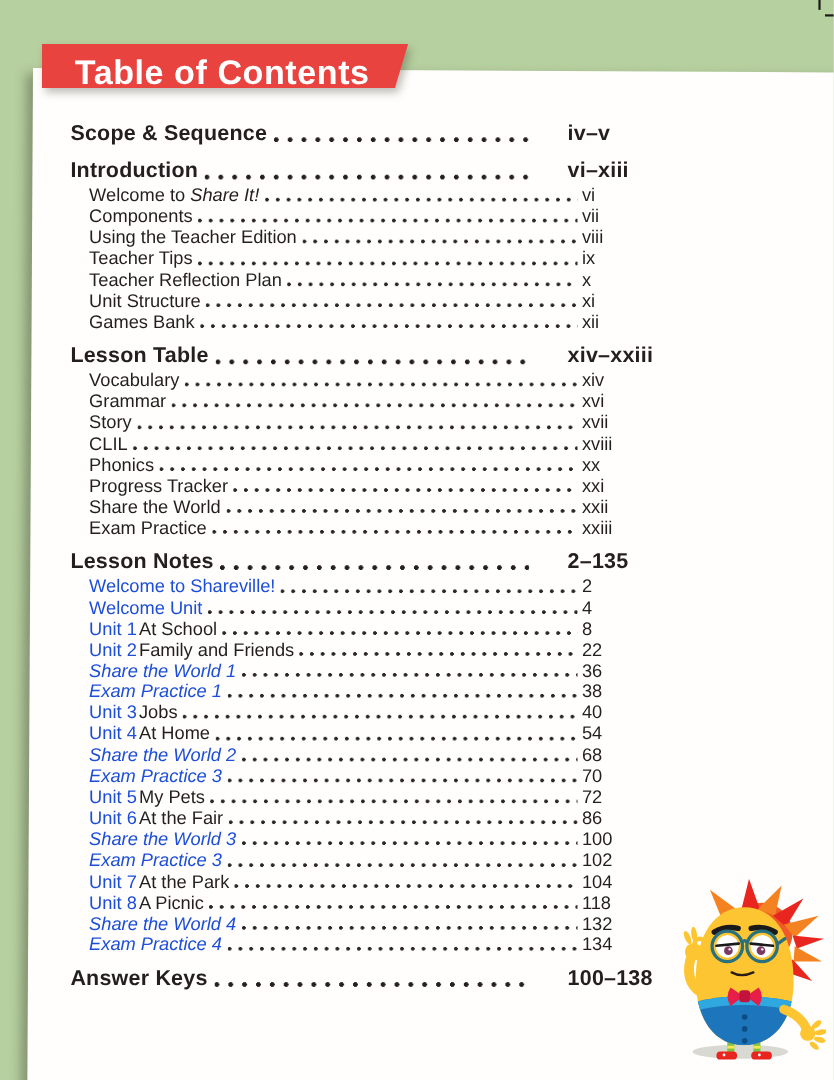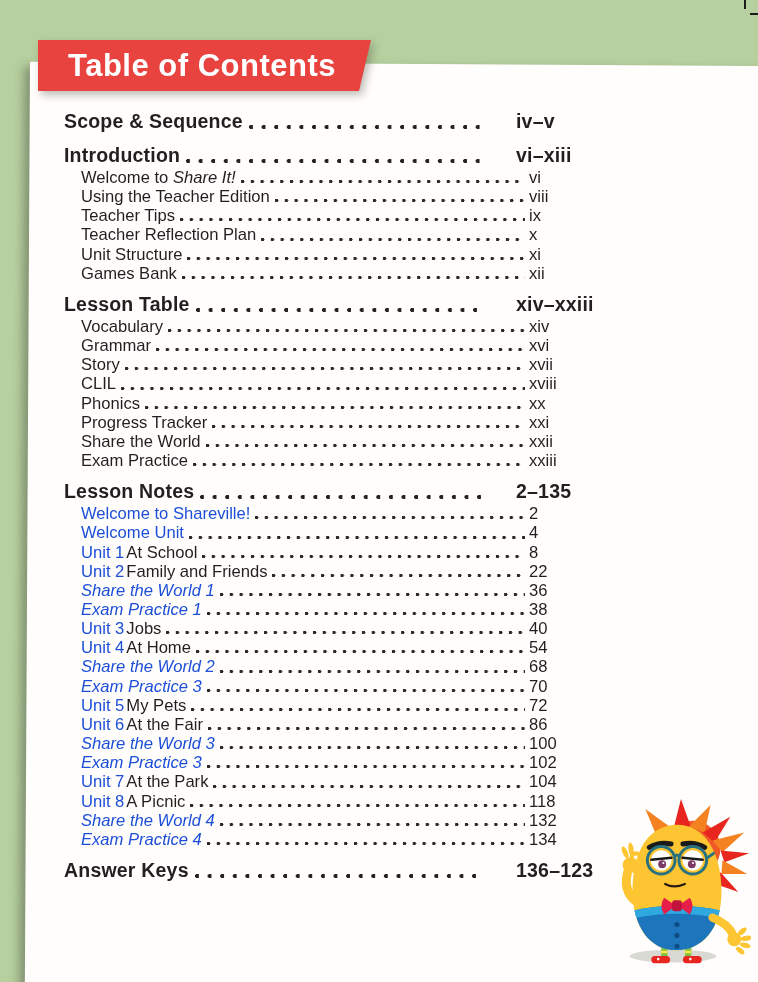--- a/index.html
+++ b/index.html
@@ -10,21 +10,21 @@
   }
   .paper{
     position:absolute;left:30px;top:66px;width:742px;height:934px;
     background:#fffefc;
     transform-origin:right top;transform:rotate(0.32deg);
     box-shadow:-6px 5px 10px rgba(80,88,70,0.5);
   }
   .crop-v{position:absolute;left:744px;top:0;width:2px;height:9px;background:#1b1b1b;}
   .crop-h{position:absolute;left:750px;top:13px;width:8px;height:2px;background:#1b1b1b;}
   .banner{
-    position:absolute;left:38px;top:40px;width:333px;height:51px;
+    position:absolute;left:38px;top:40px;width:333px;height:40px;
     filter:drop-shadow(3px 4px 4px rgba(60,60,50,0.35));
     text-align:center;
   }
   .banner-shape{
     position:absolute;inset:0;background:#e8433f;
     clip-path:polygon(0 0,100% 0,96.4% 100%,0 100%);
   }
   .banner-title{
     position:absolute;left:30px;top:0;line-height:51px;
     color:#ffffff;font-size:31px;font-weight:bold;letter-spacing:0.5px;white-space:nowrap;
@@ -75,20 +75,25 @@
       <span class="label"><span>Introduction</span></span>
       <span class="dots"></span>
       <span class="page">vi–xiii</span>
     </div>
     <div class="row row-item">
       <span class="label"><span>Welcome to </span><span class="part-italic">Share It!</span></span>
       <span class="dots"></span>
       <span class="page">vi</span>
     </div>
     <div class="row row-item">
+      <span class="label"><span>Components</span></span>
+      <span class="dots"></span>
+      <span class="page">vii</span>
+    </div>
+    <div class="row row-item">
       <span class="label"><span>Using the Teacher Edition</span></span>
       <span class="dots"></span>
       <span class="page">viii</span>
     </div>
     <div class="row row-item">
       <span class="label"><span>Teacher Tips</span></span>
       <span class="dots"></span>
       <span class="page">ix</span>
     </div>
     <div class="row row-item">
@@ -242,21 +247,21 @@
       <span class="page">132</span>
     </div>
     <div class="row row-item">
       <span class="label"><span class="part-green">Exam Practice 4</span></span>
       <span class="dots"></span>
       <span class="page">134</span>
     </div>
     <div class="row row-heading">
       <span class="label"><span>Answer Keys</span></span>
       <span class="dots"></span>
-      <span class="page">136–123</span>
+      <span class="page">100–138</span>
     </div>
   </div>
 
 <div class="mascot">
   <svg viewBox="0 0 150 170" width="150" height="168" xmlns="http://www.w3.org/2000/svg">
 
     <ellipse cx="72" cy="159" rx="44" ry="6.5" fill="#d9d9d4"></ellipse>
 
     <rect x="60" y="149" width="6.5" height="13" fill="#7cc143"></rect>
     <rect x="84" y="149" width="6.5" height="13" fill="#7cc143"></rect>

